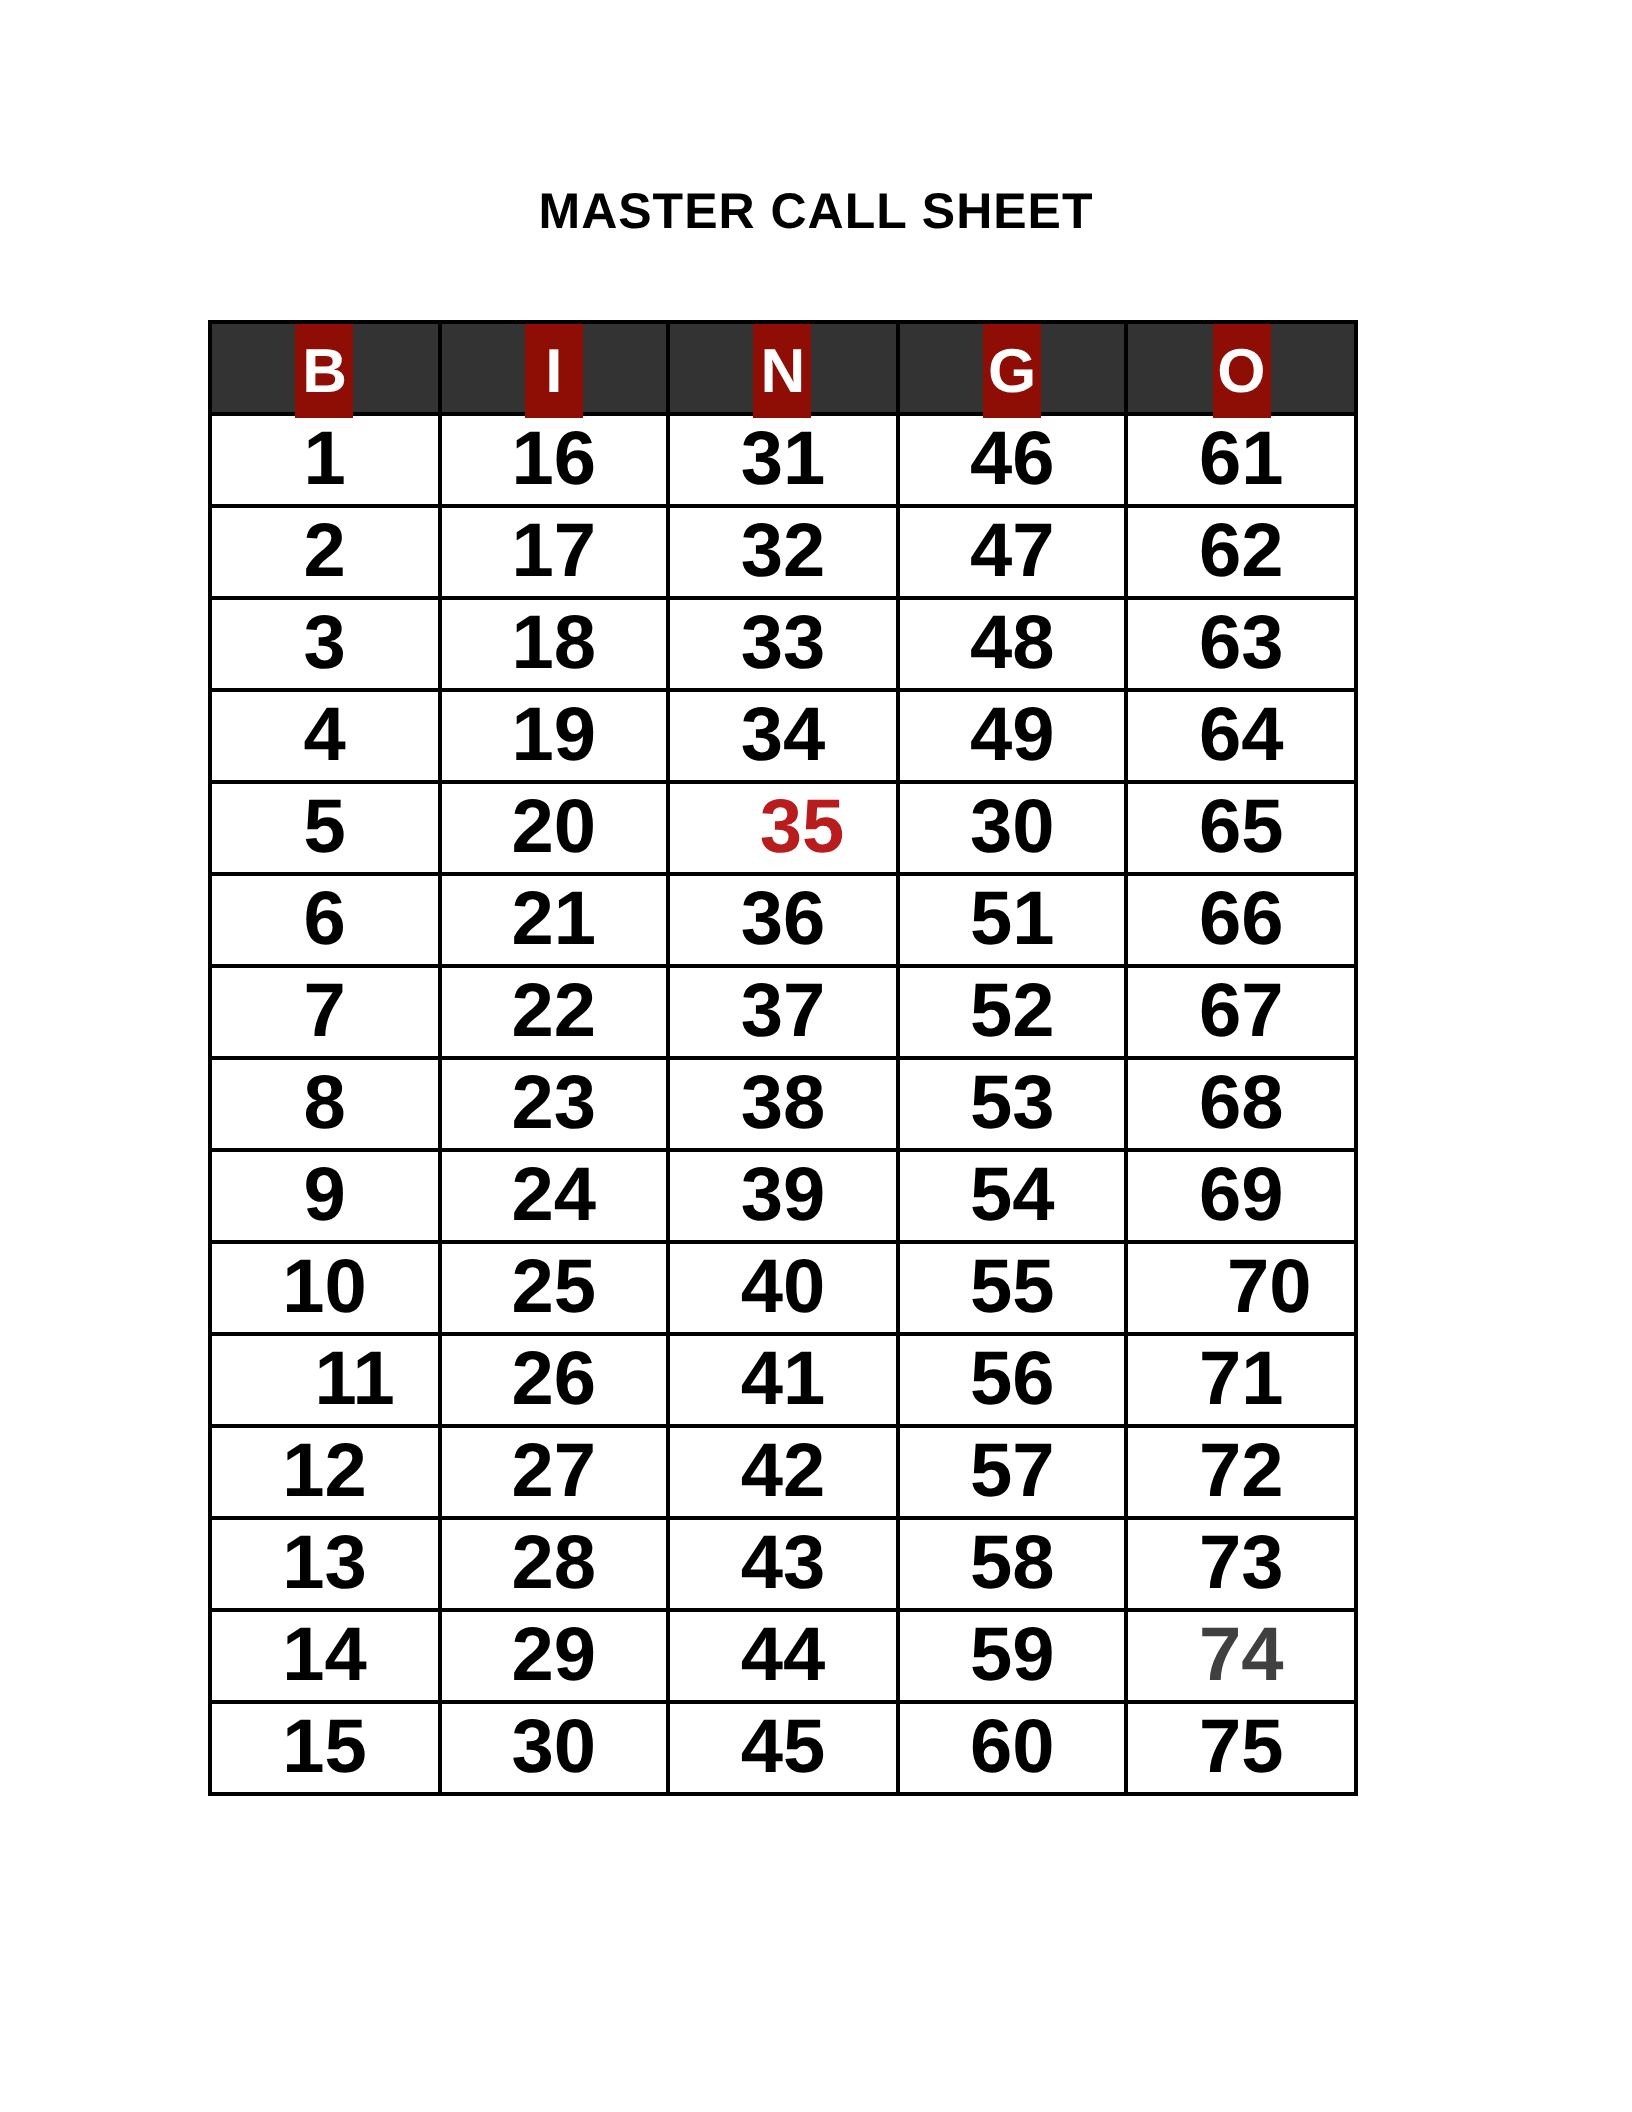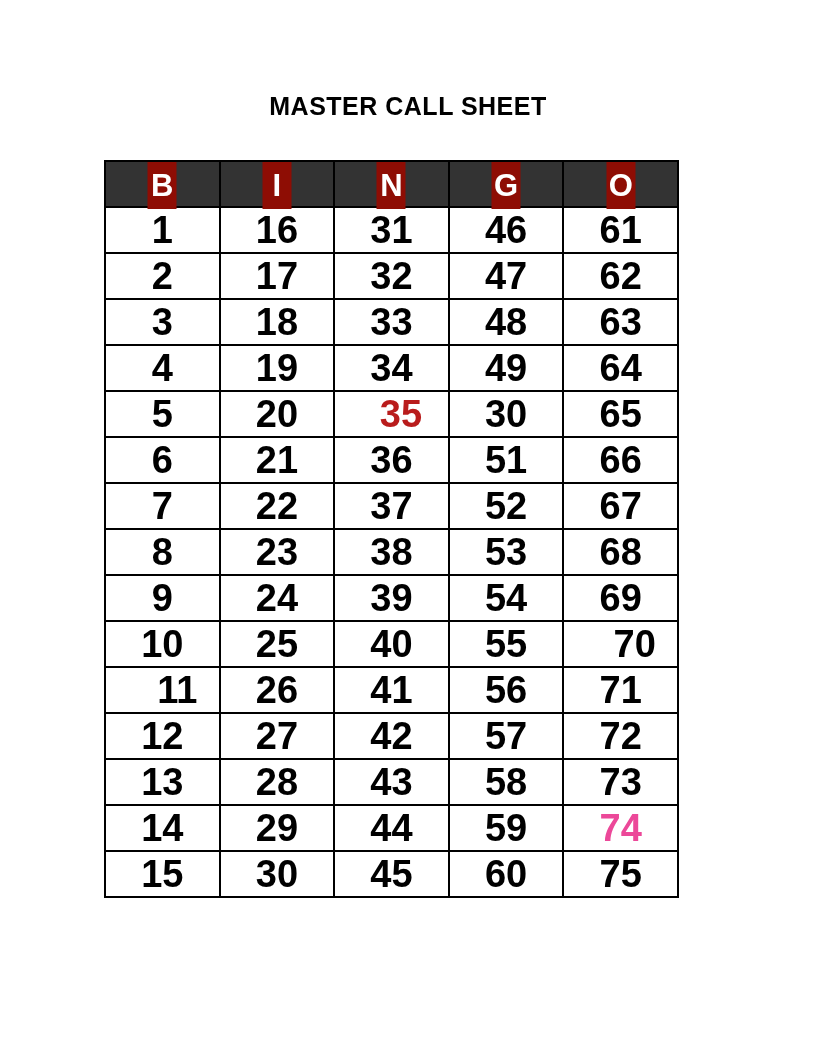--- a/index.html
+++ b/index.html
@@ -188,21 +188,21 @@
           <td style="border-color: rgb(0, 0, 0); color: rgb(0, 0, 0);">28</td>
           <td style="border-color: rgb(0, 0, 0); color: rgb(0, 0, 0);">43</td>
           <td style="border-color: rgb(0, 0, 0); color: rgb(0, 0, 0);">58</td>
           <td style="border-color: rgb(0, 0, 0); color: rgb(0, 0, 0);">73</td>
         </tr>
         <tr>
           <td style="border-color: rgb(0, 0, 0); color: rgb(0, 0, 0);">14</td>
           <td style="border-color: rgb(0, 0, 0); color: rgb(0, 0, 0);">29</td>
           <td style="border-color: rgb(0, 0, 0); color: rgb(0, 0, 0);">44</td>
           <td style="border-color: rgb(0, 0, 0); color: rgb(0, 0, 0);">59</td>
-          <td style="border-color: rgb(0, 0, 0); color: #ec4899;">74</td>
+          <td style="border-color: rgb(0, 0, 0); color: #404040;">74</td>
         </tr>
         <tr>
           <td style="border-color: rgb(0, 0, 0); color: rgb(0, 0, 0);">15</td>
           <td style="border-color: rgb(0, 0, 0); color: rgb(0, 0, 0);">30</td>
           <td style="border-color: rgb(0, 0, 0); color: rgb(0, 0, 0);">45</td>
           <td style="border-color: rgb(0, 0, 0); color: rgb(0, 0, 0);">60</td>
           <td style="border-color: rgb(0, 0, 0); color: rgb(0, 0, 0);">75</td>
         </tr>
       </tbody>
   </table>

